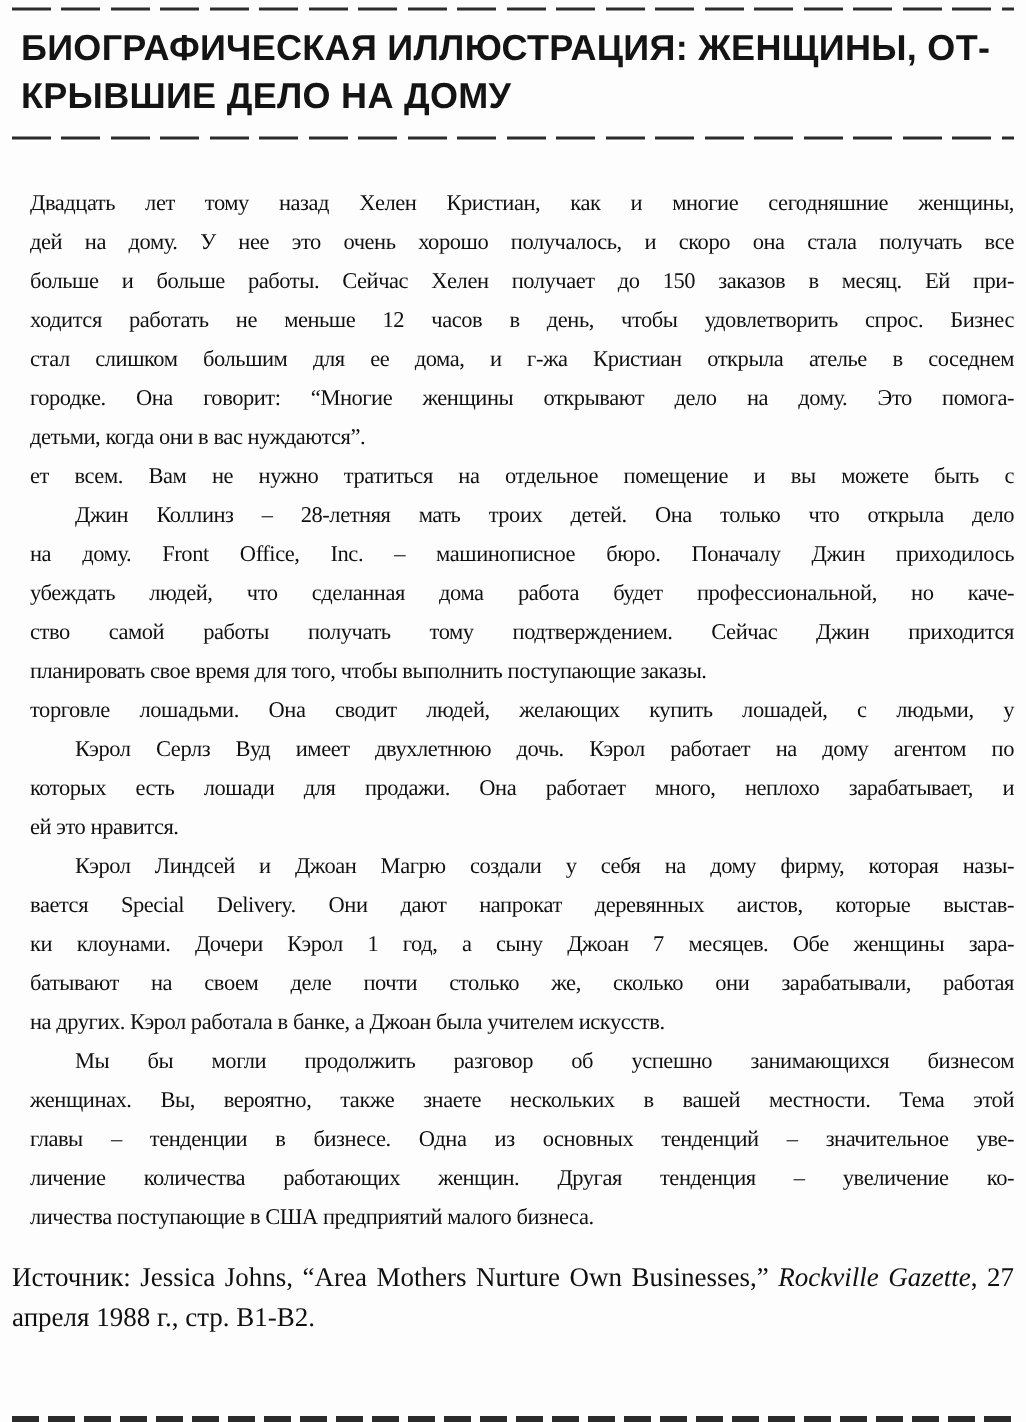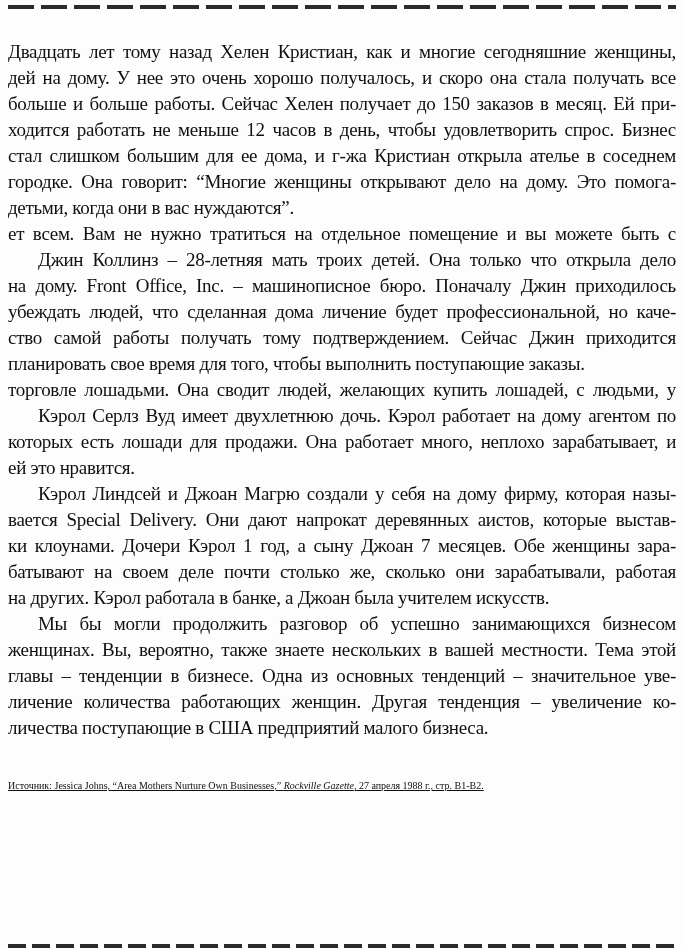--- a/index.html
+++ b/index.html
@@ -30,66 +30,70 @@
     font-weight: bold;
     font-size: 24px;
     line-height: 32px;
     letter-spacing: 0.2px;
     color: #141414;
   }
   .article-body {
     margin-top: 30px;
   }
   .line {
-    font-size: 19px;
+    font-size: 15px;
     line-height: 26px;
     letter-spacing: -0.3px;
     text-align: justify;
     text-align-last: justify;
     white-space: normal;
+    margin-left: 12px;
   }
   .line.last { text-align-last: left; }
   .line.indent { text-indent: 30px; }
   .source {
-    margin-top: 31px;
-    font-size: 10px;
+    margin-top: 13px;
+    font-size: 18px;
     line-height: 27px;
     text-align: justify;
-    text-decoration: underline;
   }
   .rule-bottom {
     position: absolute;
     left: 8px;
     right: 8px;
     bottom: 0;
     height: 4px;
     background: repeating-linear-gradient(90deg, var(--rule, #2b2b2b) 0 18px, transparent 18px 24px);
   }
 </style>
 </head>
 <body>
 
 <div class="page">
   <div class="rule rule-top"></div>
 
+  <div class="title-block">
+    <div class="title-line">БИОГРАФИЧЕСКАЯ ИЛЛЮСТРАЦИЯ: ЖЕНЩИНЫ, ОТ-</div>
+    <div class="title-line">КРЫВШИЕ ДЕЛО НА ДОМУ</div>
+  </div>
 
   <div class="rule rule-mid"></div>
 
   <div class="article-body">
       <div class="line">Двадцать лет тому назад Хелен Кристиан, как и многие сегодняшние женщины,</div>
       <div class="line">дей на дому. У нее это очень хорошо получалось, и скоро она стала получать все</div>
       <div class="line">больше и больше работы. Сейчас Хелен получает до 150 заказов в месяц. Ей при-</div>
       <div class="line">ходится работать не меньше 12 часов в день, чтобы удовлетворить спрос. Бизнес</div>
       <div class="line">стал слишком большим для ее дома, и г-жа Кристиан открыла ателье в соседнем</div>
       <div class="line">городке. Она говорит: “Многие женщины открывают дело на дому. Это помога-</div>
       <div class="line last">детьми, когда они в вас нуждаются”.</div>
       <div class="line">ет всем. Вам не нужно тратиться на отдельное помещение и вы можете быть с</div>
       <div class="line indent">Джин Коллинз – 28-летняя мать троих детей. Она только что открыла дело</div>
       <div class="line">на дому. Front Office, Inc. – машинописное бюро. Поначалу Джин приходилось</div>
-      <div class="line">убеждать людей, что сделанная дома личение будет профессиональной, но каче-</div>
+      <div class="line">убеждать людей, что сделанная дома работа будет профессиональной, но каче-</div>
       <div class="line">ство самой работы получать тому подтверждением. Сейчас Джин приходится</div>
       <div class="line last">планировать свое время для того, чтобы выполнить поступающие заказы.</div>
       <div class="line">торговле лошадьми. Она сводит людей, желающих купить лошадей, с людьми, у</div>
       <div class="line indent">Кэрол Серлз Вуд имеет двухлетнюю дочь. Кэрол работает на дому агентом по</div>
       <div class="line">которых есть лошади для продажи. Она работает много, неплохо зарабатывает, и</div>
       <div class="line last">ей это нравится.</div>
       <div class="line indent">Кэрол Линдсей и Джоан Магрю создали у себя на дому фирму, которая назы-</div>
       <div class="line">вается Special Delivery. Они дают напрокат деревянных аистов, которые выстав-</div>
       <div class="line">ки клоунами. Дочери Кэрол 1 год, а сыну Джоан 7 месяцев. Обе женщины зара-</div>
       <div class="line">батывают на своем деле почти столько же, сколько они зарабатывали, работая</div>

